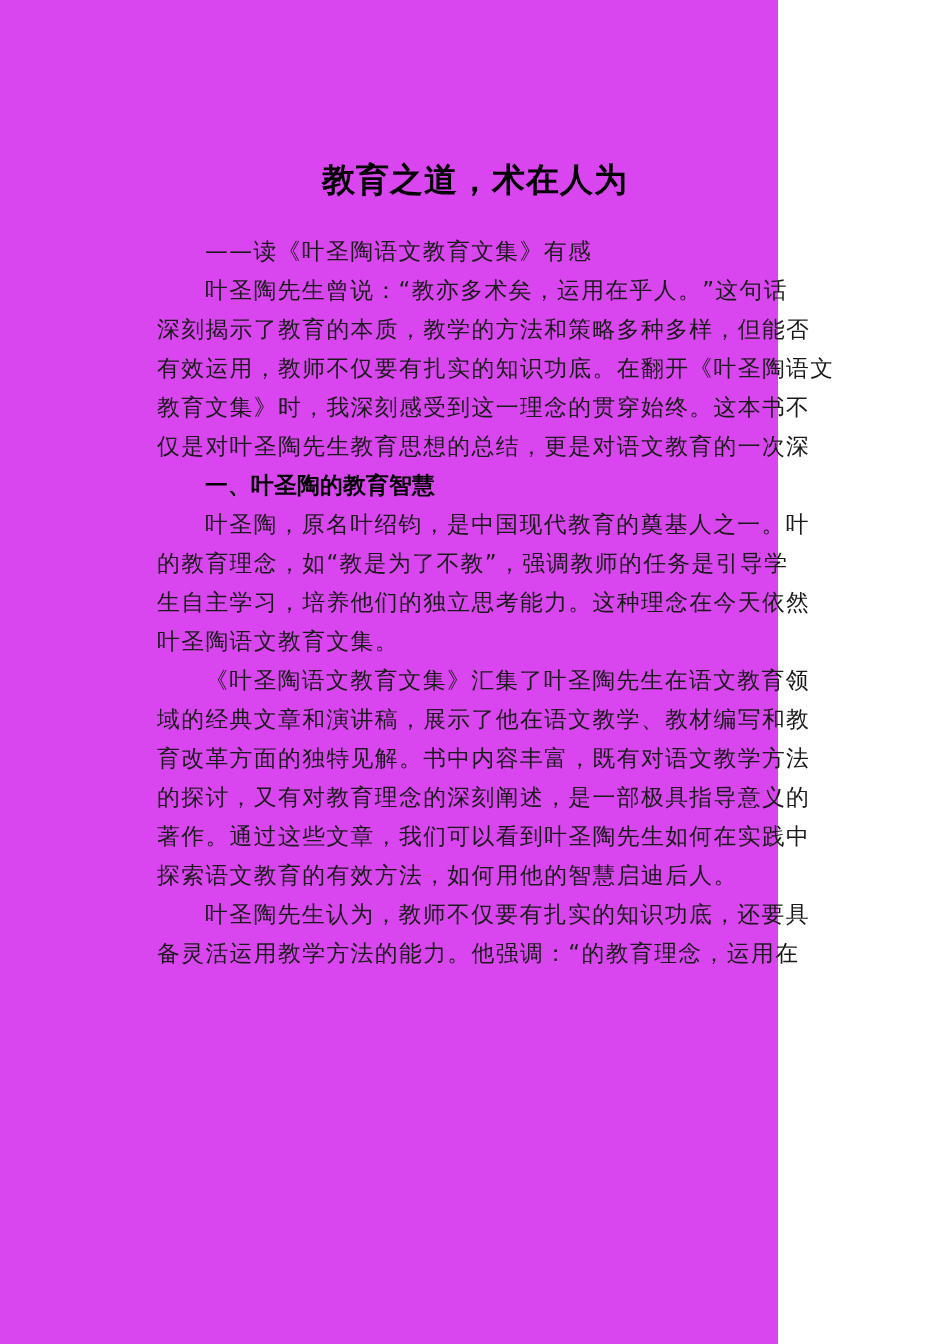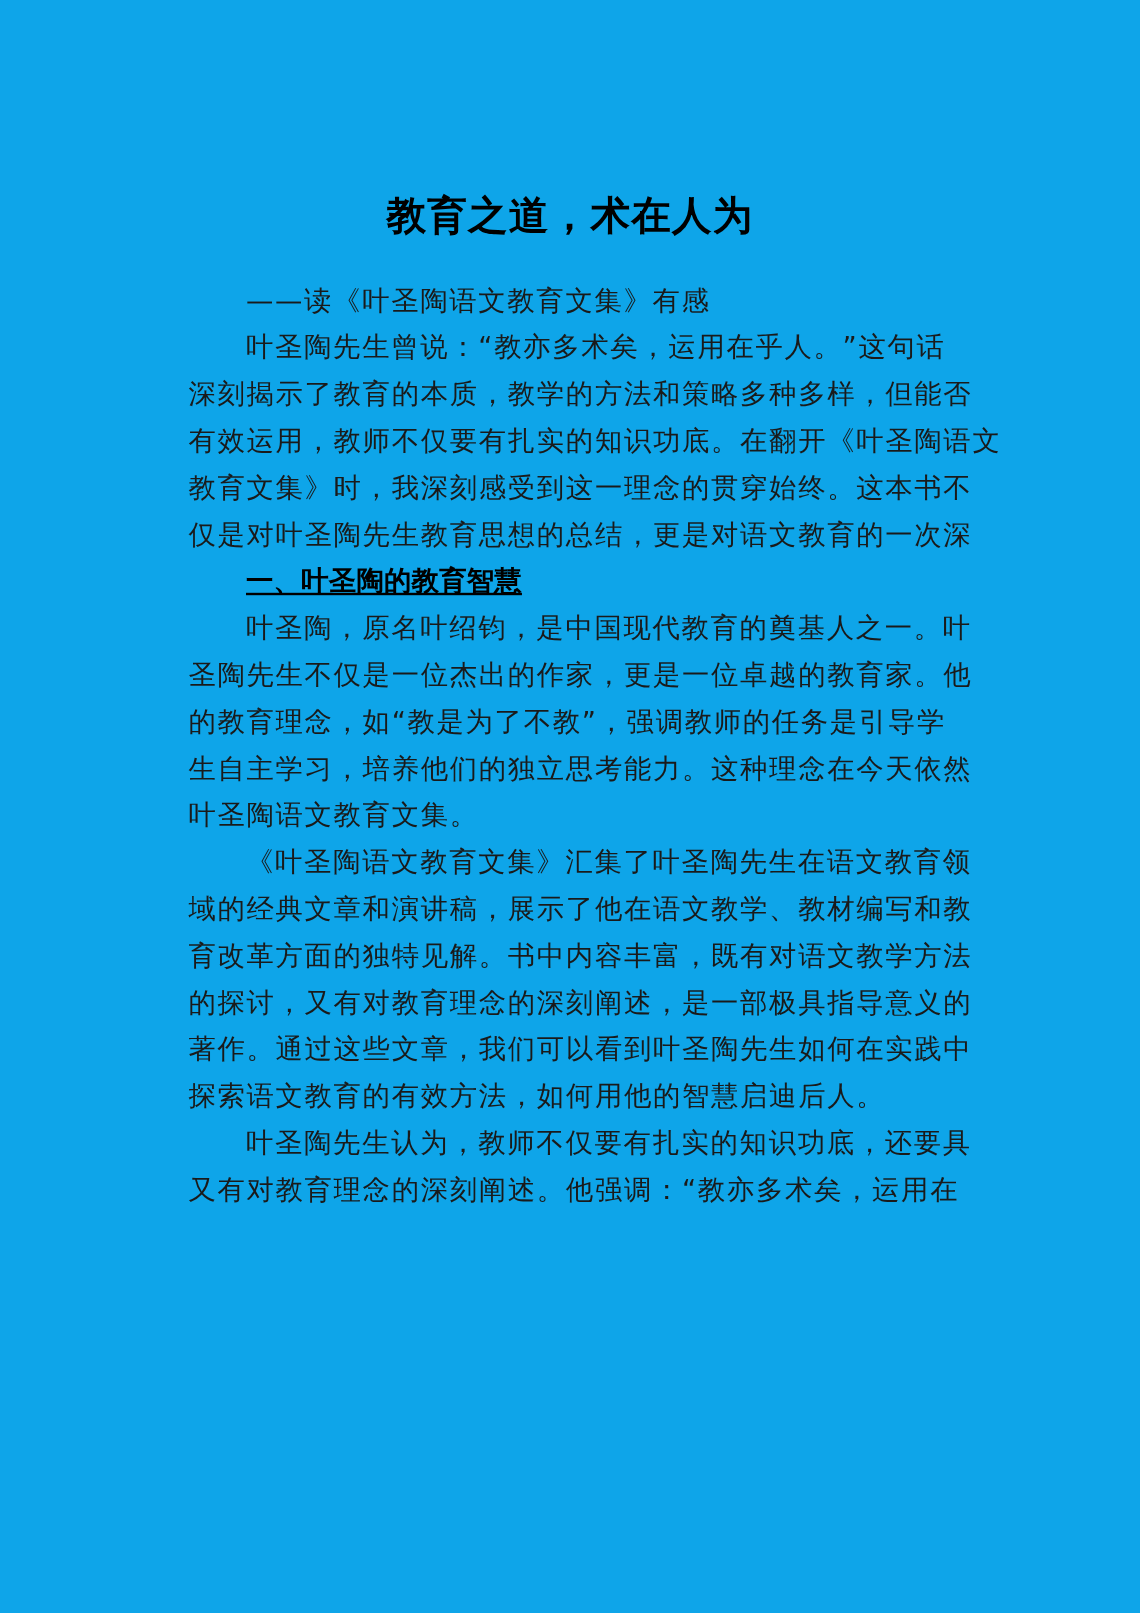--- a/index.html
+++ b/index.html
@@ -12,23 +12,23 @@
       height: 1344px;
       position: relative;
       overflow: hidden;
       font-family: "DejaVu Serif", "Liberation Serif", serif;
       color: #111111;
     }
     .page {
       position: absolute;
       left: 0;
       top: 0;
-      width: 950px;
+      width: 778px;
       height: 1344px;
-      background: #0ea5e9;
+      background: #d946ef;
     }
     .title {
       position: absolute;
       left: 0;
       width: 950px;
       top: 136px;
       text-align: center;
       font-family: "DejaVu Serif", "Liberation Serif", serif;
       font-weight: bold;
       font-size: 33px;
@@ -53,21 +53,20 @@
       font-weight: normal;
       color: #1a1a1a;
     }
     .line.indent {
       padding-left: 48px;
     }
     .line.heading {
       font-weight: bold;
       color: #000000;
       letter-spacing: 0.2px;
-      text-decoration: underline;
     }
   </style>
 </head>
 <body>
 
 <div class="page">
 
   <h1 class="title">教育之道，术在人为</h1>
 
   <div class="body">
@@ -79,34 +78,33 @@
       <div class="line">深刻揭示了教育的本质，教学的方法和策略多种多样，但能否</div>
       <div class="line">有效运用，教师不仅要有扎实的知识功底。在翻开《叶圣陶语文</div>
       <div class="line">教育文集》时，我深刻感受到这一理念的贯穿始终。这本书不</div>
       <div class="line">仅是对叶圣陶先生教育思想的总结，更是对语文教育的一次深</div>
     </div>
 
     <div class="line indent heading">一、叶圣陶的教育智慧</div>
 
     <div>
       <div class="line indent">叶圣陶，原名叶绍钧，是中国现代教育的奠基人之一。叶</div>
-      <div class="line">圣陶先生不仅是一位杰出的作家，更是一位卓越的教育家。他</div>
       <div class="line">的教育理念，如“教是为了不教”，强调教师的任务是引导学</div>
       <div class="line">生自主学习，培养他们的独立思考能力。这种理念在今天依然</div>
       <div class="line">叶圣陶语文教育文集。</div>
     </div>
 
     <div>
       <div class="line indent">《叶圣陶语文教育文集》汇集了叶圣陶先生在语文教育领</div>
       <div class="line">域的经典文章和演讲稿，展示了他在语文教学、教材编写和教</div>
       <div class="line">育改革方面的独特见解。书中内容丰富，既有对语文教学方法</div>
       <div class="line">的探讨，又有对教育理念的深刻阐述，是一部极具指导意义的</div>
       <div class="line">著作。通过这些文章，我们可以看到叶圣陶先生如何在实践中</div>
       <div class="line">探索语文教育的有效方法，如何用他的智慧启迪后人。</div>
     </div>
 
     <div>
       <div class="line indent">叶圣陶先生认为，教师不仅要有扎实的知识功底，还要具</div>
-      <div class="line">又有对教育理念的深刻阐述。他强调：“教亦多术矣，运用在</div>
+      <div class="line">备灵活运用教学方法的能力。他强调：“的教育理念，运用在</div>
     </div>
 
   </div>
 </div>
 
 </body></html>

